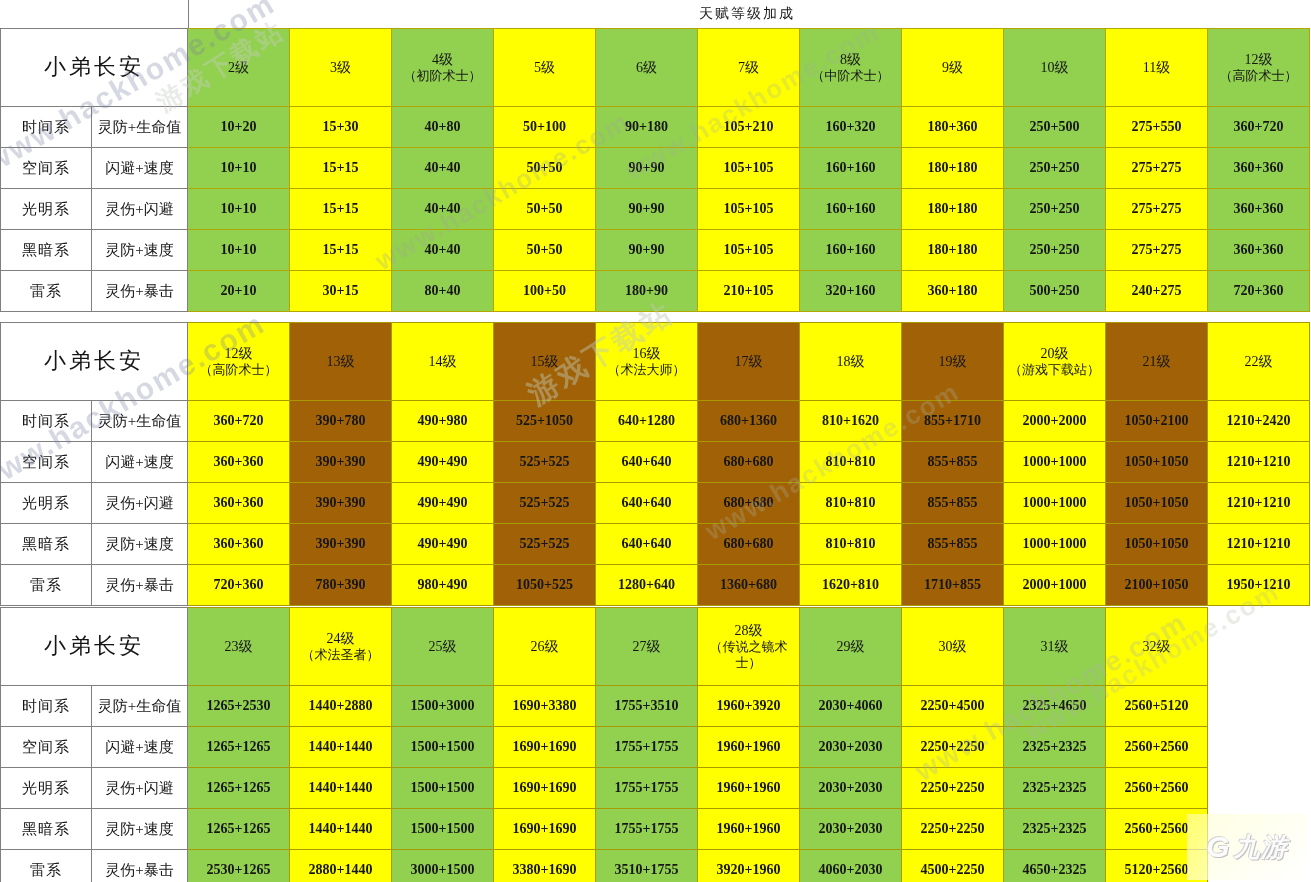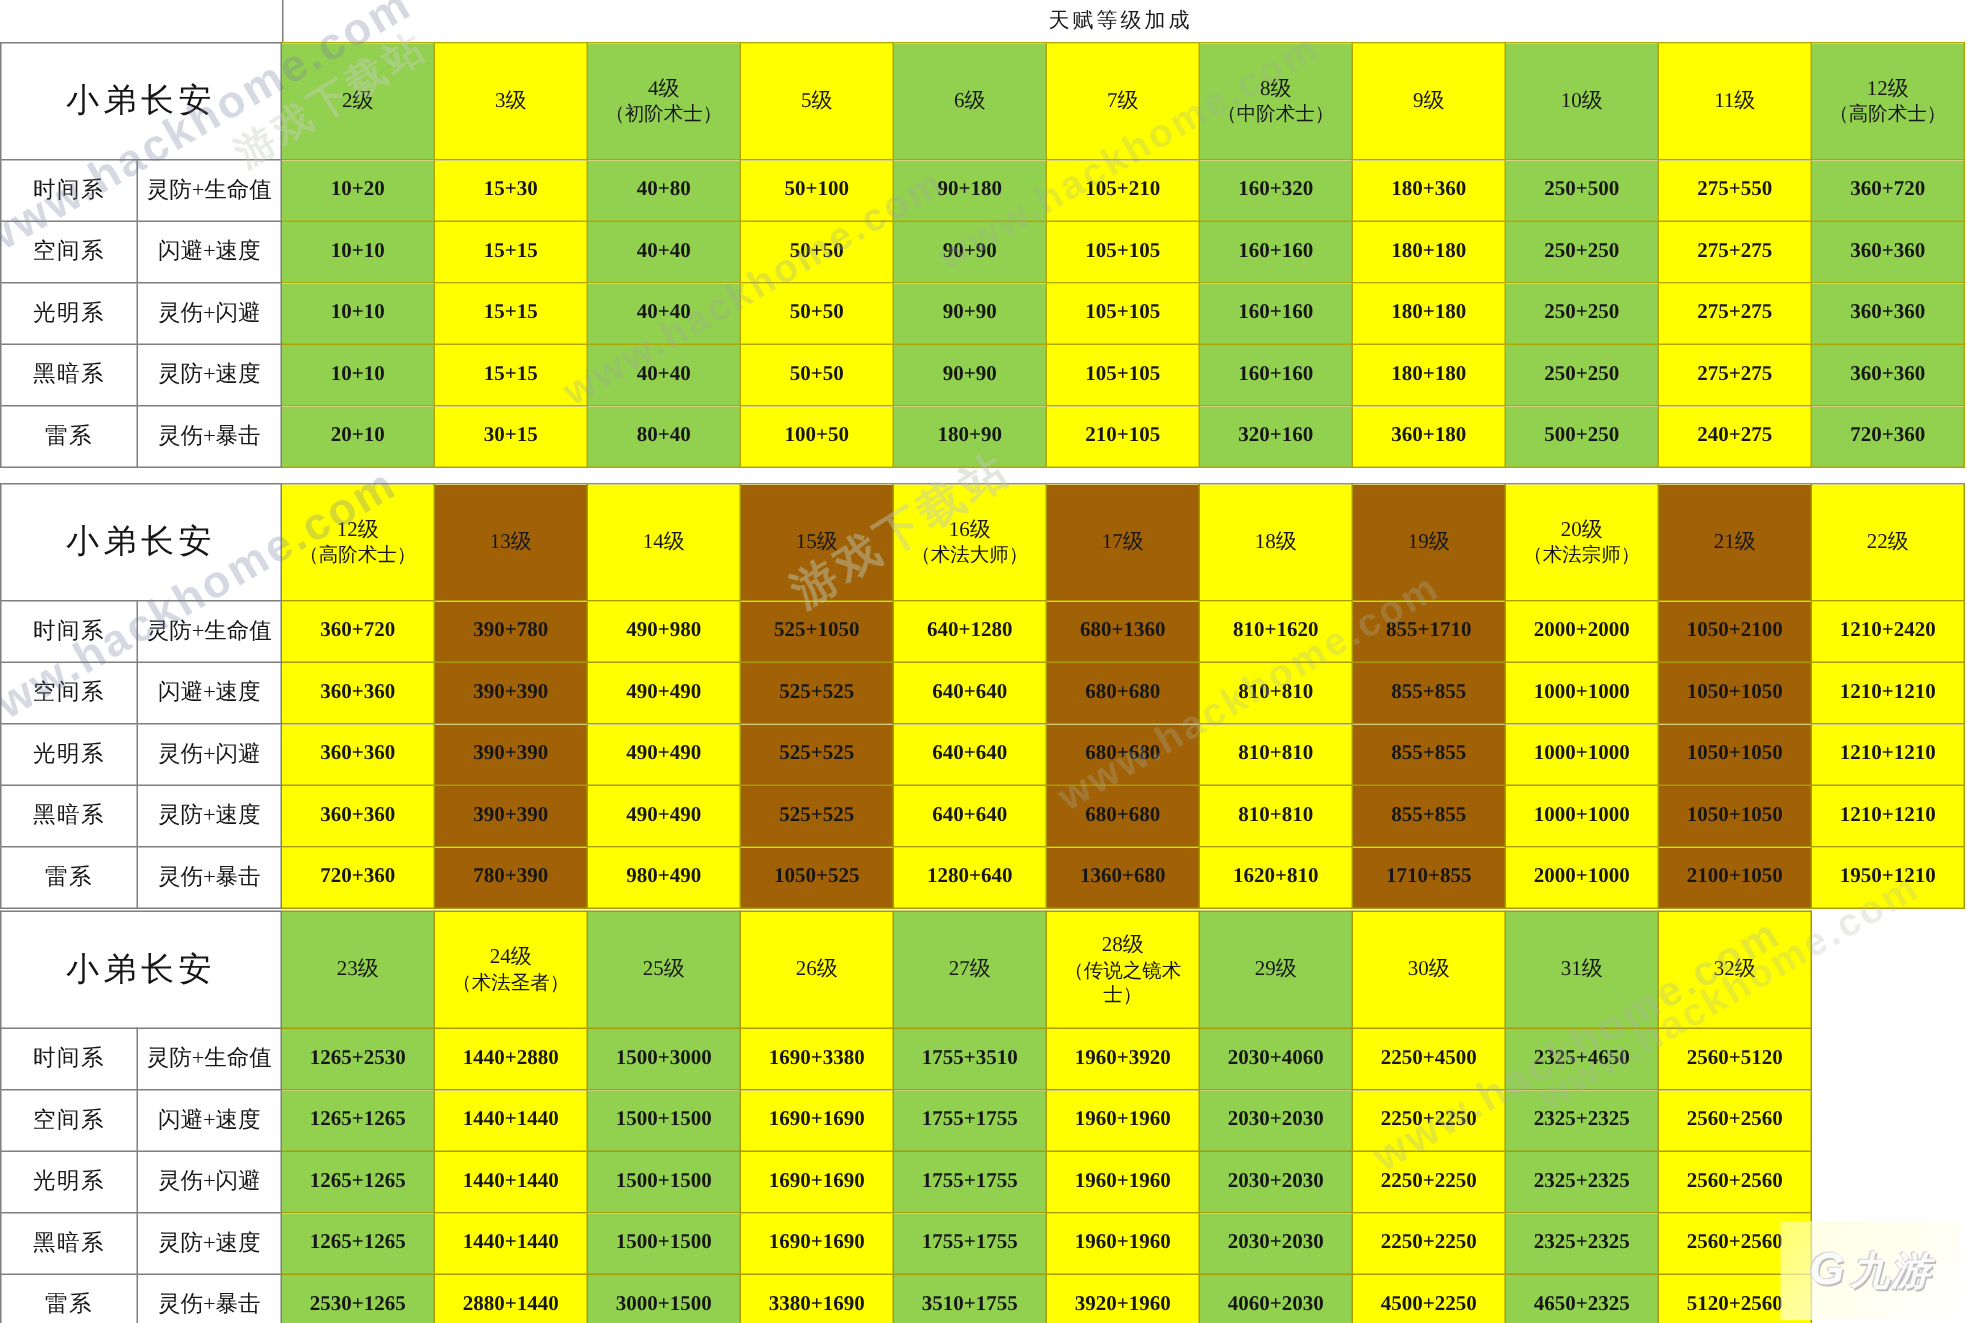--- a/index.html
+++ b/index.html
@@ -274,21 +274,21 @@
               <div>17级</div>
             </td>
             <td class="c-hdr bg-y">
               <div>18级</div>
             </td>
             <td class="c-hdr bg-g2">
               <div>19级</div>
             </td>
             <td class="c-hdr bg-y">
               <div>20级</div>
-              <div class="two-line">（术法宗师）</div>
+              <div class="two-line">（游戏下载站）</div>
             </td>
             <td class="c-hdr bg-g2">
               <div>21级</div>
             </td>
             <td class="c-hdr bg-y">
               <div>22级</div>
             </td>
           </tr>
           <tr class="data-row">
             <td class="c-sys">时间系</td>

